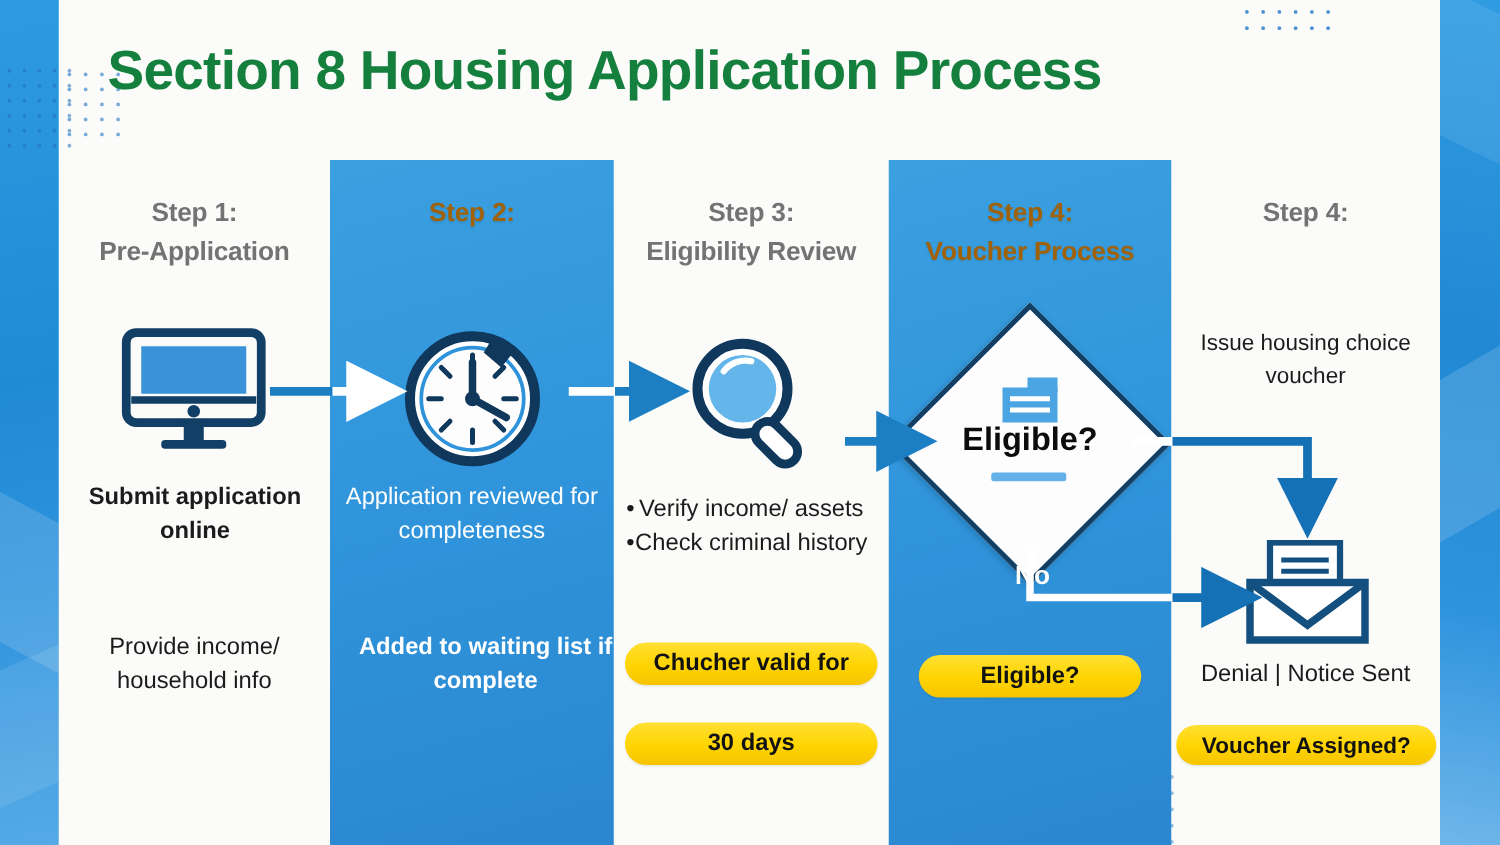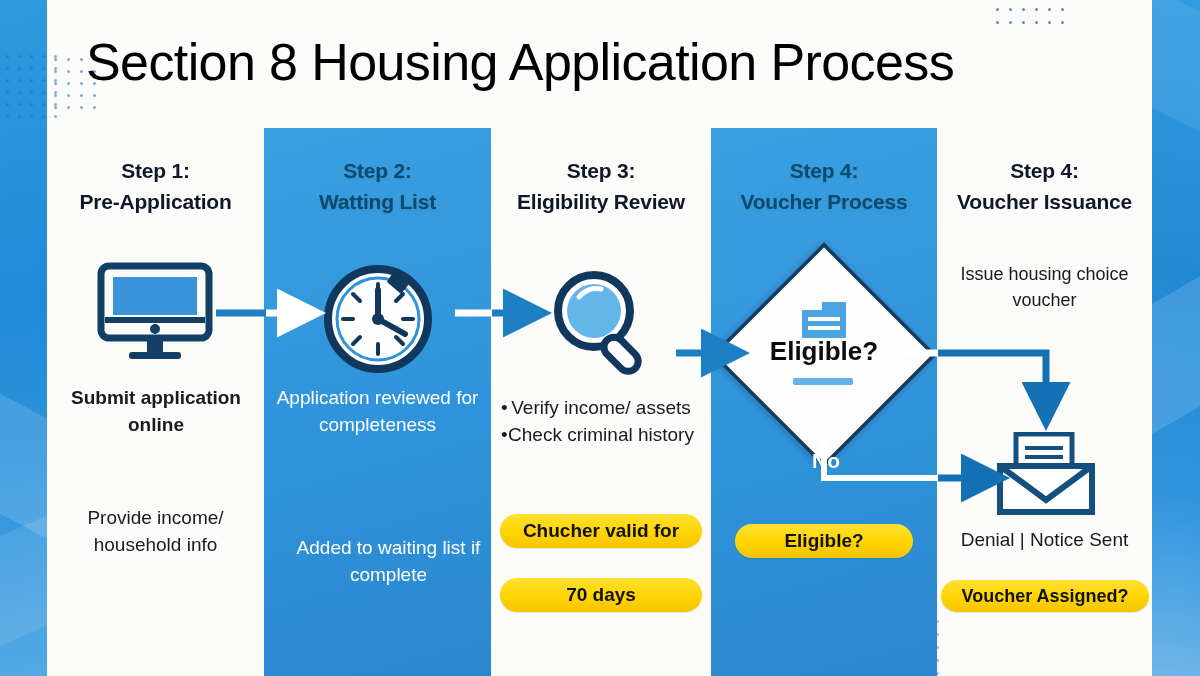--- a/index.html
+++ b/index.html
@@ -44,22 +44,22 @@
     background: #2f7fc4;
   }
   #dots-topleft { left: 6px; top: 55px; }
   #dots-topleft2 { left: 54px; top: 58px; }
   #dots-topright { left: 996px; top: 8px; }
   #dots-botcol { left: 897px; top: 620px; }
 
   
   #title {
     position: absolute; left: 86px; top: 32px;
-    font-size: 52px; font-weight: 400; letter-spacing: -0.6px;
-    color: #000000; white-space: nowrap;
+    font-size: 44px; font-weight: 700; letter-spacing: -0.6px;
+    color: #15803d; white-space: nowrap;
     font-family: "Liberation Sans", sans-serif;
   }
 
   
   .col {
     position: absolute; top: 0; bottom: 0;
   }
   .col-blue {
     background: linear-gradient(165deg, #3aa0e0 0%, #2e93da 55%, #2b87cf 100%);
   }
@@ -71,22 +71,22 @@
   #col4 { left: 711px; width: 226px; top: 128px; bottom: 0; }
   #col5 { left: 937px; width: 215px; }
 
   
   .step-head {
     position: absolute; width: 100%;
     text-align: center; font-weight: 800;
     font-size: 21px; line-height: 1.48;
     letter-spacing: -0.2px;
   }
-  .head-dark { color: #0f172a; }
-  .head-light { color: #0c4a6e; text-shadow: 0 1px 2px rgba(0,0,0,.10); }
+  .head-dark { color: #737373; }
+  .head-light { color: #a16207; text-shadow: 0 1px 2px rgba(0,0,0,.10); }
 
   
   .body-text {
     position: absolute; width: 100%;
     text-align: center; font-size: 19px; line-height: 1.42;
     font-weight: 400;
   }
   .txt-dark { color: #1b1b1b; }
   .txt-light { color: #ffffff; }
 
@@ -269,21 +269,20 @@
       <rect x="52" y="76" width="16" height="16" fill="#123f66"></rect>
       <rect x="34" y="90" width="52" height="7" rx="3" fill="#123f66"></rect>
     </svg>
   </div>
 
   <div class="body-text txt-dark" style="left:47px; top:385px; width:218px;font-weight:bold;">Submit application online</div>
   <div class="body-text txt-dark" style="left:47px; top:505px; width:217px;">Provide income/ household info</div>
 
   <div class="step-head head-light" style="left:264px; top:155px; width:227px;">
     <div>Step 2:</div>
-    <div>Watting List</div>
   </div>
 
   <div class="icon-wrap" style="left:319px; top:256px;">
     <svg width="118" height="118" viewBox="0 0 118 118">
       <circle cx="59" cy="63" r="50" fill="#ffffff" stroke="#10375c" stroke-width="8"></circle>
       <circle cx="59" cy="63" r="41" fill="#fdfdfd" stroke="#2e93da" stroke-width="3"></circle>
       <path d="M74 16 L90 28 L82 38 L68 26 Z" fill="#10375c"></path>
       <g stroke="#10375c" stroke-width="4" stroke-linecap="round">
         <line x1="59" y1="28" x2="59" y2="38"></line>
         <line x1="59" y1="88" x2="59" y2="98"></line>
@@ -294,21 +293,21 @@
         <line x1="34" y1="88" x2="41" y2="81"></line>
         <line x1="84" y1="88" x2="77" y2="81"></line>
       </g>
       <line x1="59" y1="63" x2="59" y2="34" stroke="#10375c" stroke-width="6" stroke-linecap="round"></line>
       <line x1="59" y1="63" x2="86" y2="78" stroke="#10375c" stroke-width="6" stroke-linecap="round"></line>
       <circle cx="59" cy="63" r="6" fill="#10375c"></circle>
     </svg>
   </div>
 
   <div class="body-text txt-light" style="left:264px; top:385px; width:227px;">Application reviewed for completeness</div>
-  <div class="body-text txt-light" style="left:264px; top:535px; width:249px;">Added to waiting list if complete</div>
+  <div class="body-text txt-light" style="left:264px; top:505px; width:249px;font-weight:bold;">Added to waiting list if complete</div>
 
   <div class="step-head head-dark" style="left:491px; top:155px; width:220px;">
     <div>Step 3:</div>
     <div>Eligibility Review</div>
   </div>
 
   <div class="icon-wrap" style="left:548px; top:267px;">
     <svg width="118" height="110" viewBox="0 0 118 110">
       <circle cx="46" cy="44" r="36" fill="#ffffff" stroke="#10375c" stroke-width="8"></circle>
       <circle cx="46" cy="44" r="27" fill="#64b5ea"></circle>
@@ -322,21 +321,21 @@
       <span class="dot">•</span>
       <span>Verify income/ assets</span>
     </div>
     <div class="bl">
       <span class="dot">•</span>
       <span>Check criminal history</span>
     </div>
   </div>
 
   <div class="pill" style="left:500px; top:514px; width:202px; height:34px;">Chucher valid for</div>
-  <div class="pill" style="left:500px; top:578px; width:202px; height:34px;">70 days</div>
+  <div class="pill" style="left:500px; top:578px; width:202px; height:34px;">30 days</div>
 
   <div class="step-head head-light" style="left:711px; top:155px; width:226px;">
     <div>Step 4:</div>
     <div>Voucher Process</div>
   </div>
 
   <div id="diamond"></div>
   <div id="diamond-doc">
     <svg width="52" height="42" viewBox="0 0 52 42">
       <rect x="24" y="2" width="24" height="12" fill="#4aa5e2"></rect>
@@ -347,21 +346,20 @@
   </div>
   <div id="diamond-underline"></div>
   <div id="diamond-label">Eligible?</div>
 
   <div id="no-label">No</div>
 
   <div class="pill" style="left:735px; top:524px; width:178px; height:34px;">Eligible?</div>
 
   <div class="step-head head-dark" style="left:937px; top:155px; width:215px;">
     <div>Step 4:</div>
-    <div>Voucher Issuance</div>
   </div>
 
   <div class="body-text txt-dark" style="left:937px; top:262px; width:215px; font-size:18px;">Issue housing choice voucher</div>
 
   <div class="icon-wrap" style="left:994px; top:432px;">
     <svg width="104" height="84" viewBox="0 0 104 84">
       <rect x="22" y="2" width="56" height="42" fill="#ffffff" stroke="#14507f" stroke-width="5"></rect>
       <line x1="31" y1="16" x2="69" y2="16" stroke="#14507f" stroke-width="4"></line>
       <line x1="31" y1="25" x2="69" y2="25" stroke="#14507f" stroke-width="4"></line>
       <line x1="31" y1="34" x2="69" y2="34" stroke="#14507f" stroke-width="4"></line>

